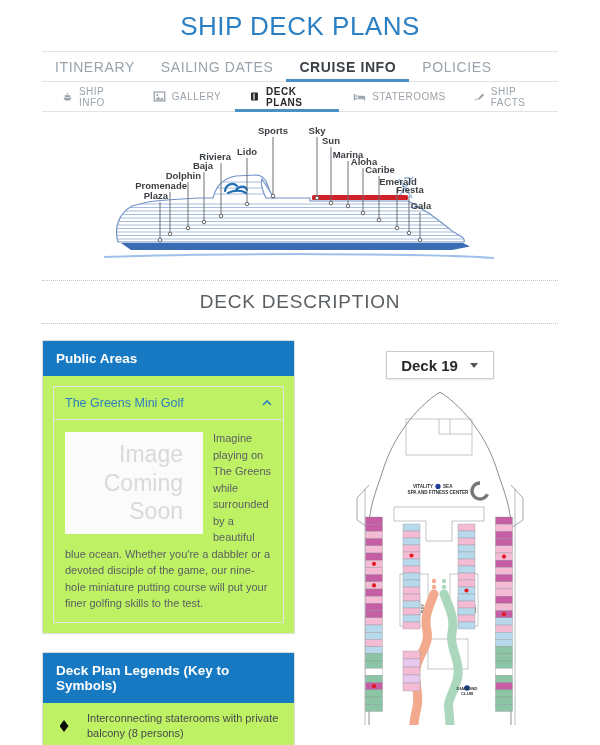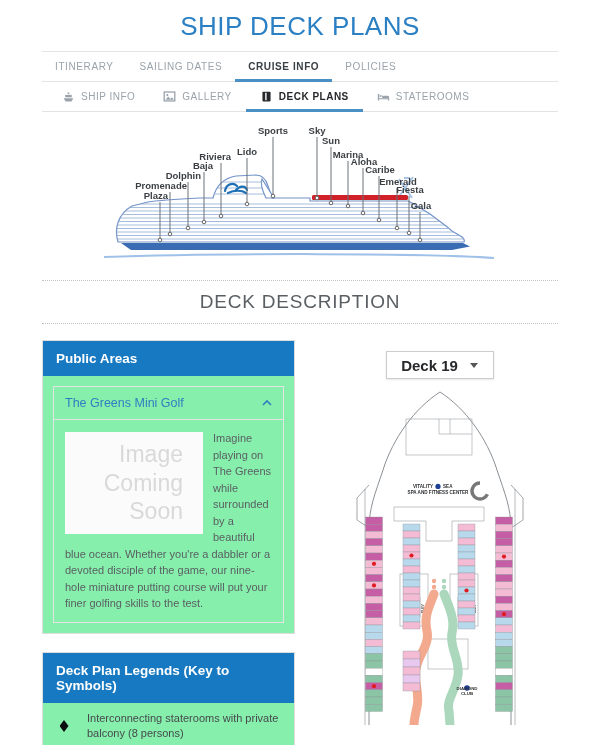--- a/index.html
+++ b/index.html
@@ -15,21 +15,21 @@
     text-align:center; color:#2b7fc3; font-size:26px; font-weight:400;
     letter-spacing:.5px; padding:11px 0 9px;
   }
 
   
   .tabs1 {
     display:flex; align-items:stretch; border-top:1px solid #e3e3e3;
     border-bottom:1px solid #e3e3e3; height:31px;
   }
   .tab1 {
-    font-size:10px; letter-spacing:.6px; color:#9aa3ab; display:flex;
+    font-size:14px; letter-spacing:.6px; color:#9aa3ab; display:flex;
     align-items:center; padding:0 13px; cursor:pointer; position:relative;
   }
   .tab1.active { color:#3a4046; font-weight:700; }
   .tab1.active::after {
     content:""; position:absolute; left:0; right:0; bottom:-1px; height:3px; background:#4a90c4;
   }
 
   
   .tabs2 {
     display:flex; align-items:stretch; border-bottom:1px solid #e3e3e3; height:30px; padding-left:6px;
@@ -54,21 +54,21 @@
   .section-bar {
     margin:6px 42px 0; border-top:1px dotted #c3c3c3; border-bottom:1px dotted #c3c3c3;
     text-align:center; padding:10px 0; color:#5a5f63; font-size:19px; letter-spacing:.8px;
   }
 
   
   .cols { display:flex; margin:16px 42px 0; gap:26px; }
   .col-left { width:253px; flex:none; }
   .col-right { flex:1; }
 
-  .panel { border:1px solid #ddd; background:#86efac; }
+  .panel { border:1px solid #ddd; background:#bef264; }
   .panel + .panel { margin-top:18px; }
   .panel-header {
     background:#1779c2; color:#fff; font-size:13.5px; font-weight:700; padding:10px 13px;
   }
   .panel-body { padding:10px; }
   .accordion { border:1px solid #e4e4e4; }
   .acc-title {
     display:flex; justify-content:space-between; align-items:center;
     padding:9px 11px; border-bottom:1px solid #e4e4e4; cursor:pointer;
   }
@@ -139,20 +139,27 @@
         </svg>
       <span>DECK PLANS</span>
     </div>
     <div class="tab2">
       <svg viewBox="0 0 16 16">
           <path d="M1 13V5h1.8v5h12.2v3h-1.6v-1.6H2.6V13z"></path>
           <circle cx="4.6" cy="7.3" r="1.2"></circle>
           <path d="M6.4 7h6.6A2 2 0 0 1 15 9v1H6.4z"></path>
         </svg>
       <span>STATEROOMS</span>
+    </div>
+    <div class="tab2">
+      <svg viewBox="0 0 16 16">
+          <path d="M1 13.2c2.2-1.1 3.4-1 5.4-1.8" stroke="currentColor" fill="none" stroke-width="1.3"></path>
+          <path d="M5.8 11.2l6.4-7.4 2.6 2.1-6.8 7z"></path>
+        </svg>
+      <span>SHIP FACTS</span>
     </div>
   </nav>
 </div>
 
 <div class="ship-wrap">
   <svg width="600" height="158" viewBox="0 0 600 158">
     <defs>
       <clipPath id="hullClip">
         <path d="M118,126 C114,112 118,98 132,90 L148,86 C160,84 180,83 200,82 L213,82 C216,70 224,62 236,60 L256,59 C262,59 266,63 268,70 L272,82 L310,82 L310,85 L408,85 L414,88 L422,93 L430,98 L438,104 L446,110 L452,115 C459,119 466,122 464,126 Z"></path>
       </clipPath>

